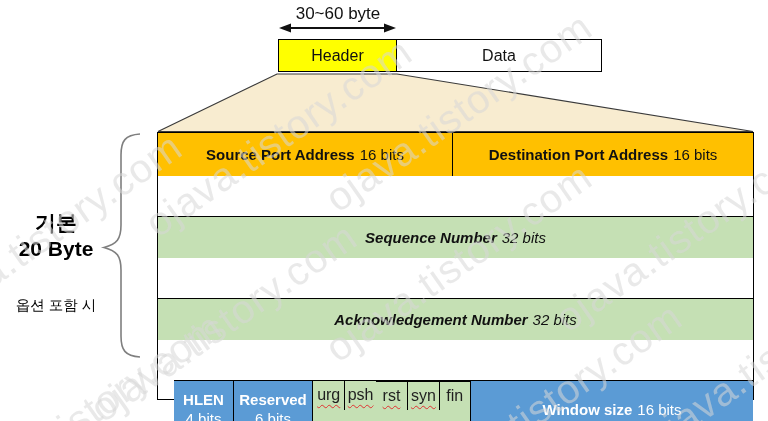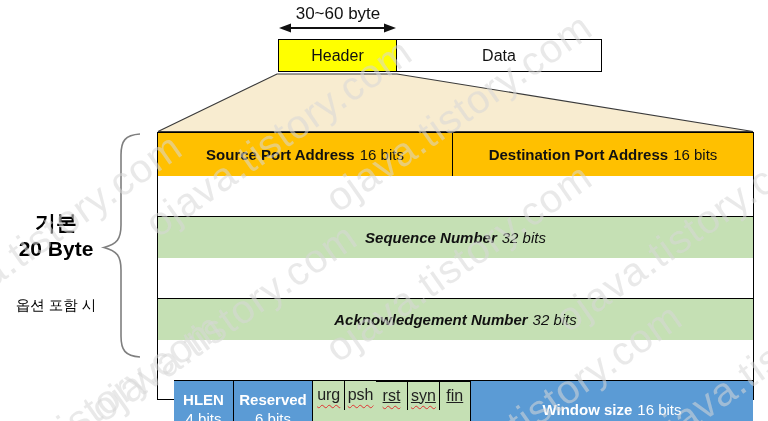--- a/index.html
+++ b/index.html
@@ -60,21 +60,21 @@
     color: #fff; line-height: 1.25; border-right: 1.3px solid #000;
   }
   .hlen-cell { flex: 0 0 60px; }
   .reserved-cell { flex: 0 0 79px; }
   .flags-grid {
     flex: 0 0 158px; border-right: 1.3px solid #000; background: #C5E0B4;
     display: grid; grid-template-columns: 1fr 1fr 1fr 1fr 1fr; grid-template-rows: 1fr 1fr; text-align: right;
   }
   .flag-cell { display: flex; align-items: center; justify-content: center; font-size: 16px; color: #1f1f1f; }
   .flag-cell.bl { border-left: 1.3px solid #000; }
-  .flag-cell.bt { border-top: 1.3px solid #000; text-decoration: underline; }
+  .flag-cell.bt { border-top: 1.3px solid #000; }
   .squiggle {
     text-decoration-line: underline; text-decoration-style: wavy;
     text-decoration-color: #e03131; text-decoration-thickness: 1px; text-underline-offset: 4px;
   }
   .window-cell { flex: 1 1 auto; }
 
   .options-cell { font-size: 19px; color: #1a1a1a; }
 
   
   .wm-layer { position: absolute; left: 0; top: 0; width: 768px; height: 421px; overflow: hidden; z-index: 3; pointer-events: none; }

